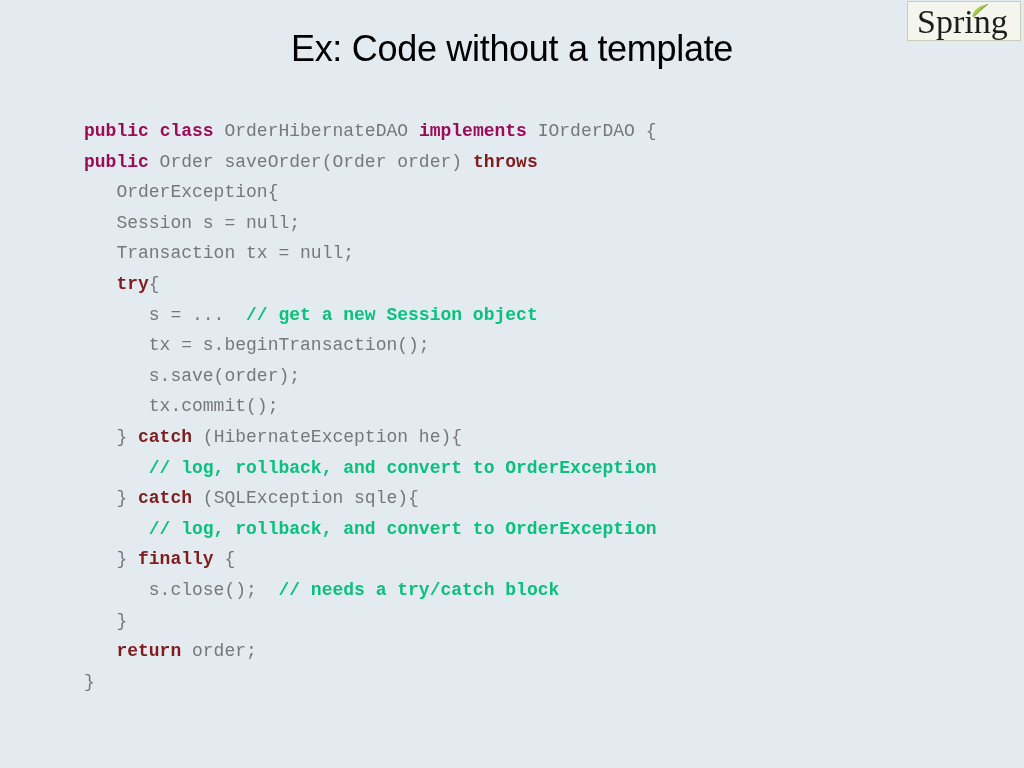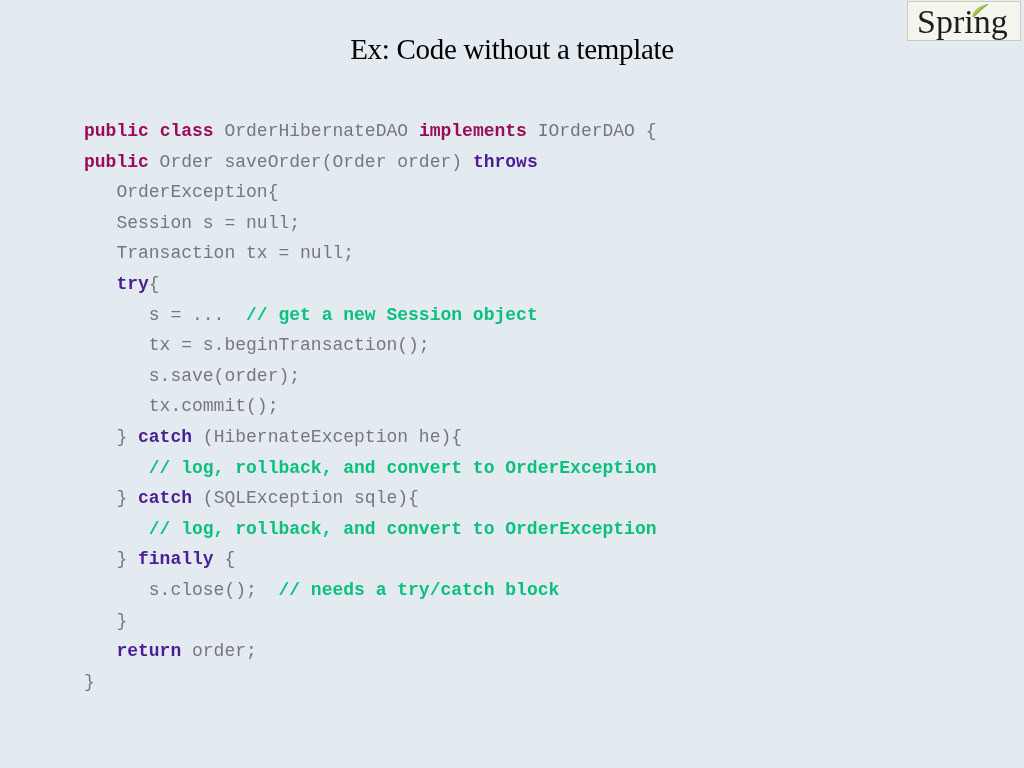--- a/index.html
+++ b/index.html
@@ -54,22 +54,22 @@
     height: 14px;
   }
 
   
   .title {
     position: absolute;
     top: 27px;
     left: 0;
     width: 1024px;
     text-align: center;
-    font-family: Liberation Serif, serif;
-    font-size: 29px;
+    font-family: Liberation Sans, sans-serif;
+    font-size: 36px;
     line-height: 44px;
     color: #000000;
     letter-spacing: -0.3px;
     white-space: nowrap;
   }
 
   
   .code {
     position: absolute;
     left: 84px;
@@ -81,21 +81,21 @@
     white-space: pre;
     letter-spacing: 0px;
   }
   .code .ln {
     white-space: pre;
     height: 30.6px;
   }
 
   
   .kw-dark   { color: #9b0b56; font-weight: bold; }  
-  .kw-purple { color: #4c1d95; font-weight: bold; }  
+  .kw-purple { color: #7f1d1d; font-weight: bold; }  
   .cmt       { color: #0bc07d; font-weight: bold; font-family: Liberation Mono, monospace; }  
   .plain     { color: #77777b; font-weight: normal; }
 </style>
 </head>
 <body>
 
 <div class="slide">
 
   <div class="logo-box">
     <svg class="logo-leaf" viewBox="0 0 18 14" xmlns="http://www.w3.org/2000/svg">

